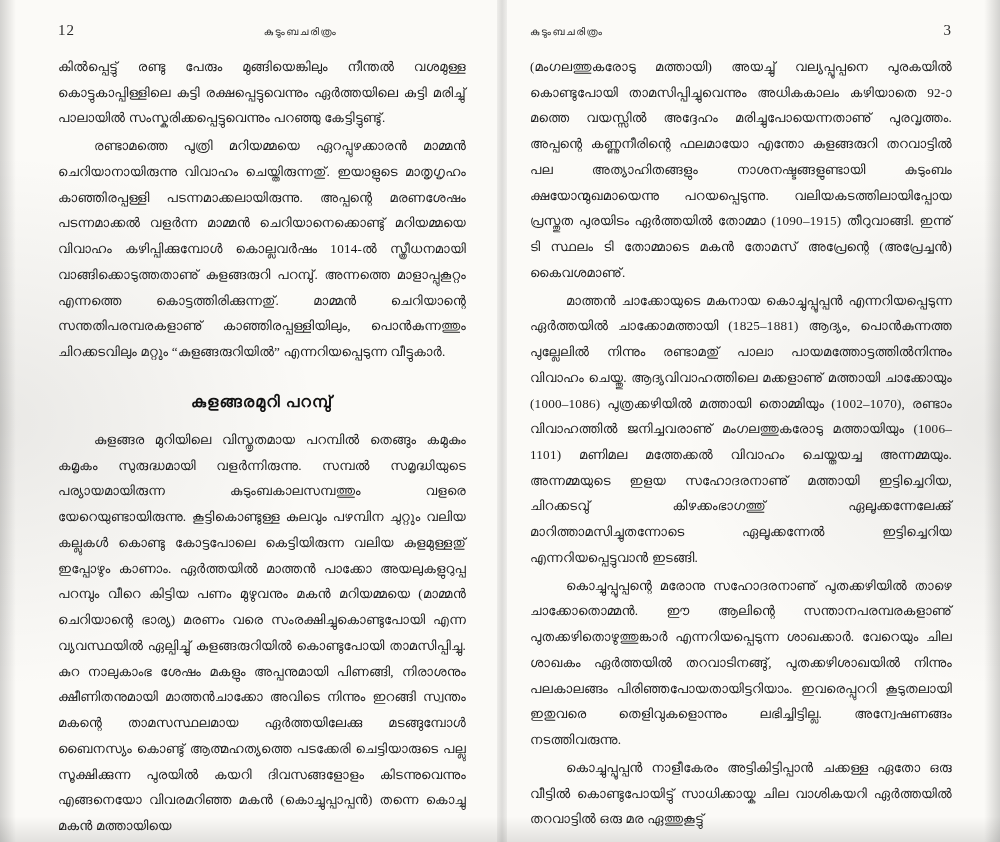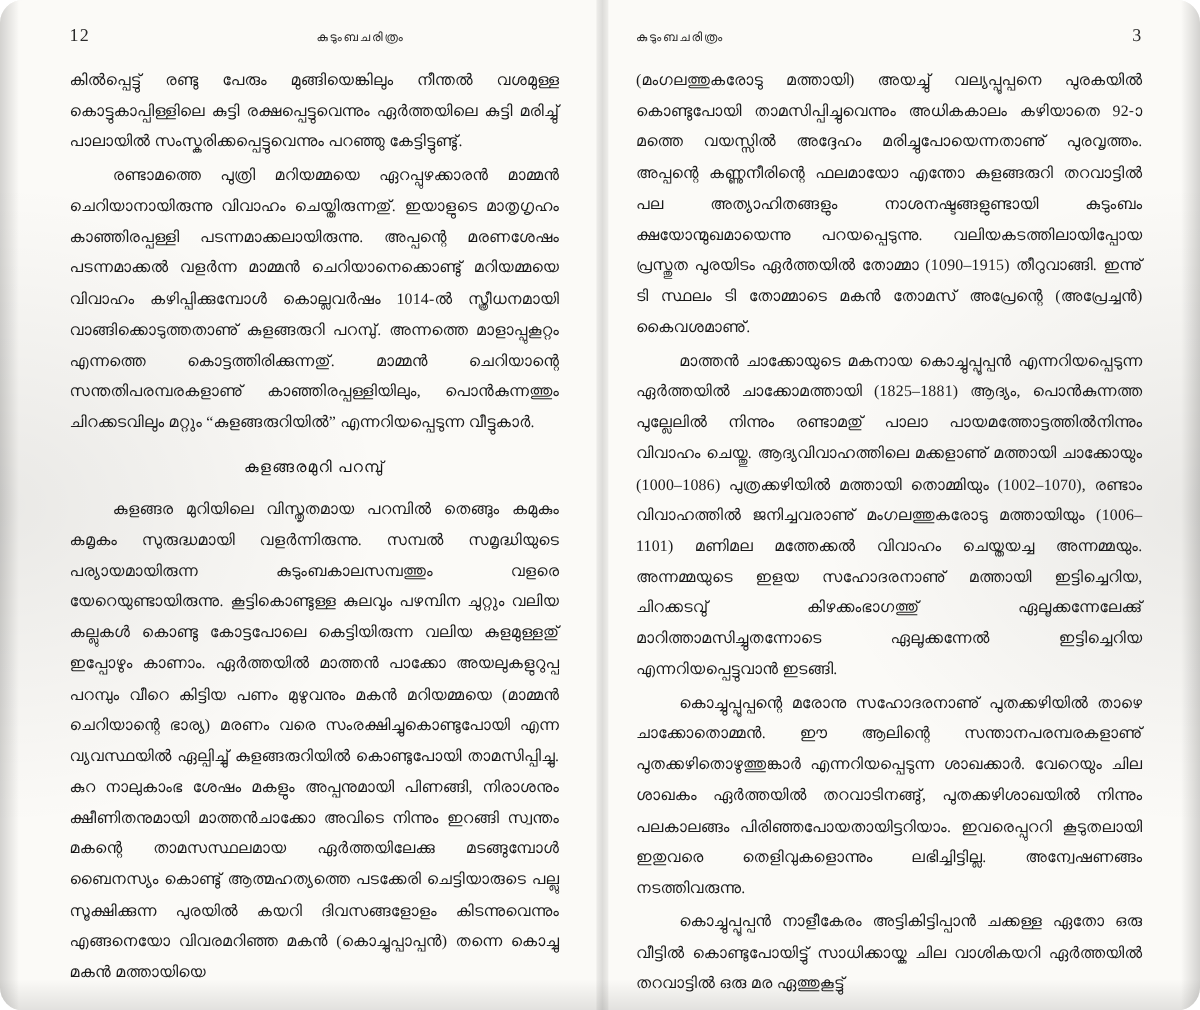--- a/index.html
+++ b/index.html
@@ -7,21 +7,20 @@
     padding: 0;
     background: #ffffff;
   }
   #page {
     position: relative;
     width: 1000px;
     height: 842px;
     background: #f7f6f2;
     overflow: hidden;
     font-family: "Liberation Serif", serif;
-    border-radius: 19px;
   }
   
   #page::before {
     content: "";
     position: absolute;
     top: 0; bottom: 0;
     left: 497px;
     width: 10px;
     background: linear-gradient(to right, rgba(0,0,0,0.05), rgba(0,0,0,0.12), rgba(0,0,0,0.05));
     pointer-events: none;
@@ -82,24 +81,24 @@
     text-align: justify;
     letter-spacing: 0.2px;
   }
   .para {
     margin: 0 0 2px 0;
     text-indent: 36px;
     text-align: justify;
   }
   .para.noindent { text-indent: 0; }
   .section-head {
-    margin: 11px 0 10px 0;
+    margin: 21px 0 10px 0;
     text-align: center;
-    font-size: 13px;
-    font-weight: normal;
+    font-size: 16px;
+    font-weight: bold;
     letter-spacing: 1px;
     color: #111;
   }
   .edge-shadow-left {
     position: absolute;
     left: 0; top: 0; bottom: 0; width: 16px;
     background: linear-gradient(to right, rgba(0,0,0,0.16), rgba(0,0,0,0));
     pointer-events: none;
   }
   .edge-shadow-right {

